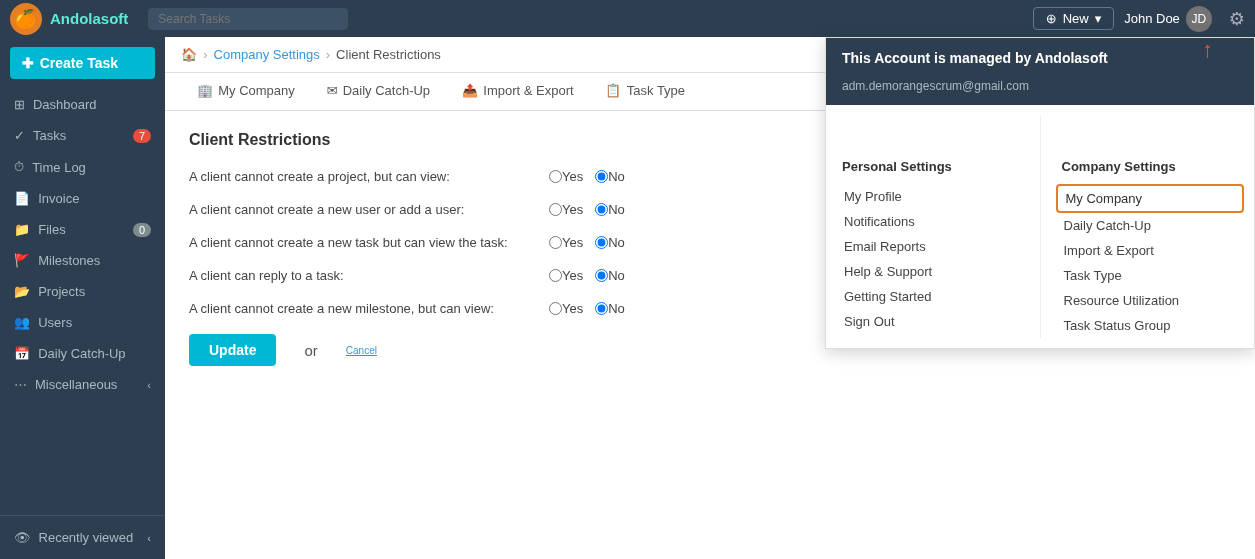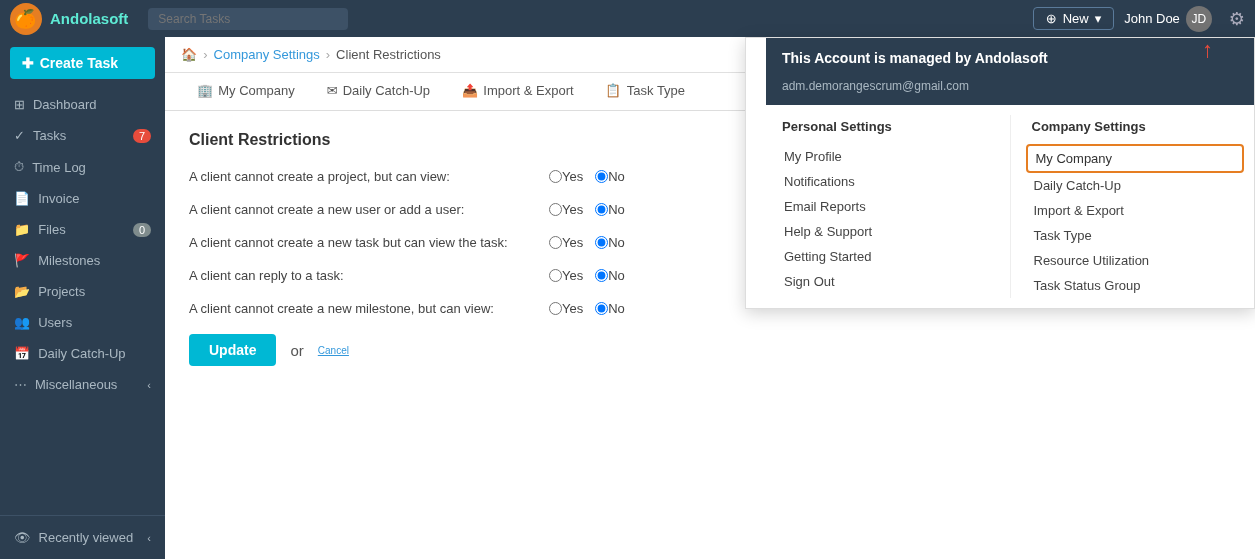--- a/index.html
+++ b/index.html
@@ -216,21 +216,21 @@
     .radio-option {
       display: flex;
       align-items: center;
     }
     .radio-option input[type="radio"] { cursor: pointer; }
 
     .action-row {
       margin-top: 10px;
       display: flex;
       align-items: center;
-      gap: 14px;
+      gap: 28px;
     }
     .btn-update {
       background: #00b8d4;
       color: white;
       border: none;
       border-radius: 4px;
       padding: 8px 20px;
       font-size: 14px;
       font-weight: bold;
       cursor: pointer;
@@ -243,28 +243,27 @@
       cursor: pointer;
       text-decoration: underline;
     }
     .action-or { color: #555; font-size: 15px; }
 
     
     .dropdown-overlay {
       position: absolute;
       top: 37px;
       right: 0;
-      width: 510px;
+      width: 430px;
       background: white;
       border: 1px solid #ddd;
       box-shadow: 0 4px 16px rgba(0,0,0,0.18);
       z-index: 300;
       display: flex;
       flex-direction: column;
-      padding-left: 20px;
     }
     .dropdown-header {
       background: #2c3e50;
       color: white;
       padding: 12px 16px;
       display: flex;
       flex-direction: column;
       gap: 2px;
     }
     .dropdown-header-title {
@@ -276,20 +275,21 @@
       color: #aab8c2;
       margin-top: 11px;
     }
     .dropdown-body {
       display: flex;
       padding: 10px 0;
     }
     .dropdown-col {
       flex: 1;
       padding: 0 10px;
+      margin-top: 40px;
     }
     .dropdown-col-title {
       font-weight: bold;
       font-size: 13px;
       color: #333;
       margin-bottom: 6px;
       padding: 4px 6px;
     }
     .dropdown-item {
       display: block;

